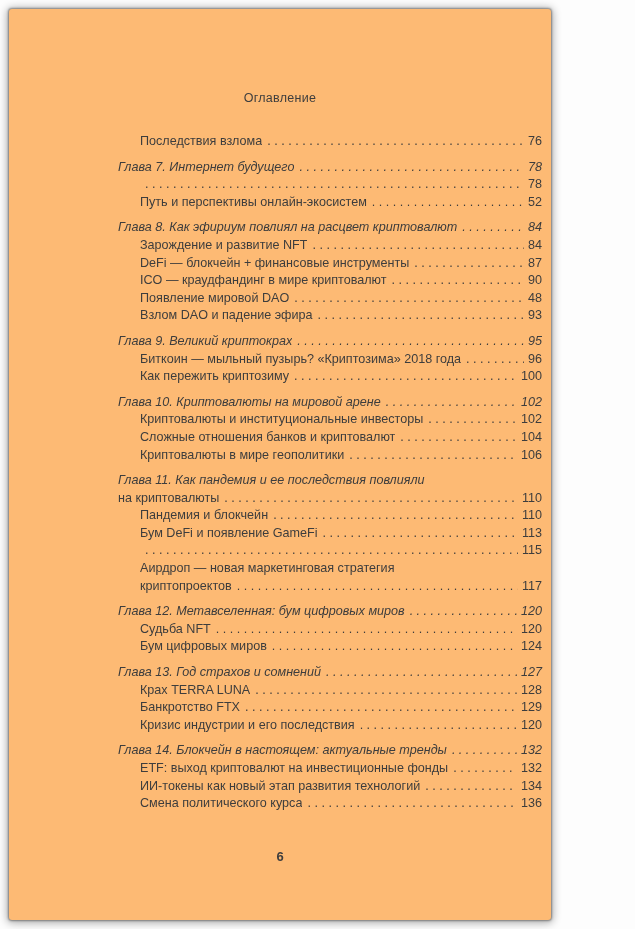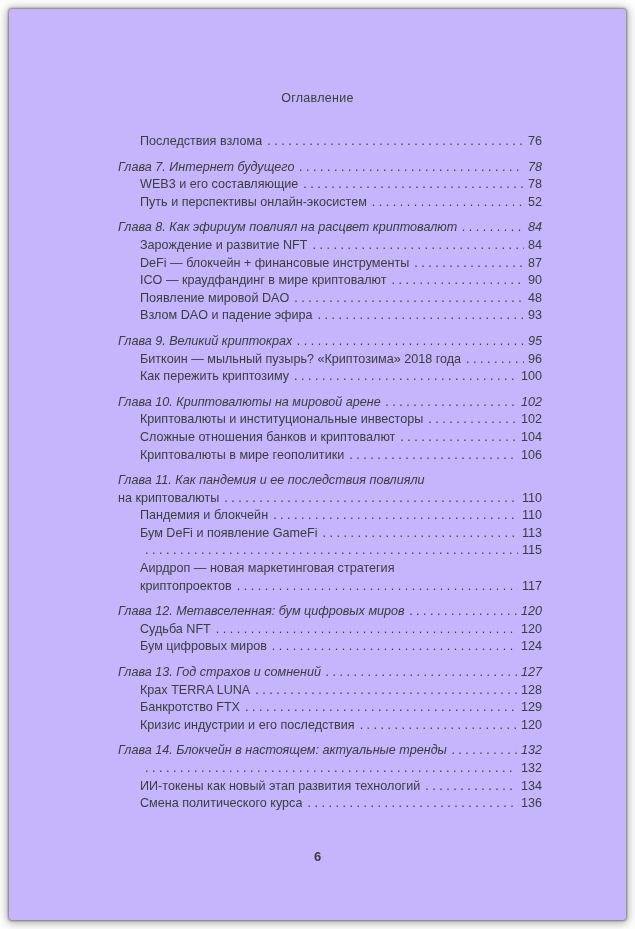--- a/index.html
+++ b/index.html
@@ -7,22 +7,22 @@
     width: 635px; height: 929px;
     position: relative;
     background: #fdfdfd;
     font-family: "Liberation Sans", sans-serif;
     color: #3d3d3d;
     overflow: hidden;
   }
   .page {
     position: absolute;
     left: 9px; top: 9px;
-    width: 617px; height: 911px;
-    background: #c4b5fd;
+    width: 542px; height: 911px;
+    background: #fdba74;
     border-radius: 3px;
     box-shadow: 0 0 2px 1px rgba(70,70,70,.55), 0 1px 9px 2px rgba(0,0,0,.32);
   }
   .page-header {
     position: absolute;
     top: 82px; left: 0; width: 100%;
     text-align: center;
     font-size: 12.5px;
     letter-spacing: .3px;
   }
@@ -68,21 +68,20 @@
         <span class="toc-label">Последствия взлома</span>
         <span class="toc-dots">. . . . . . . . . . . . . . . . . . . . . . . . . . . . . . . . . . . . . . . . . . . . . . . . . . . . . . . . . . . . . . . . . . . . . . . . . . . . . . . . . . . . . . . . . . . . . . . . . . . . . . . . . . . . . . . . . . . . . . . . </span>
         <span class="toc-page">76</span>
       </div>
       <div class="toc-row level0 gap">
         <span class="toc-label">Глава 7. Интернет будущего</span>
         <span class="toc-dots">. . . . . . . . . . . . . . . . . . . . . . . . . . . . . . . . . . . . . . . . . . . . . . . . . . . . . . . . . . . . . . . . . . . . . . . . . . . . . . . . . . . . . . . . . . . . . . . . . . . . . . . . . . . . . . . . . . . . . . . . </span>
         <span class="toc-page">78</span>
       </div>
       <div class="toc-row level1">
-        <span class="toc-label">WEB3 и его составляющие</span>
         <span class="toc-dots">. . . . . . . . . . . . . . . . . . . . . . . . . . . . . . . . . . . . . . . . . . . . . . . . . . . . . . . . . . . . . . . . . . . . . . . . . . . . . . . . . . . . . . . . . . . . . . . . . . . . . . . . . . . . . . . . . . . . . . . . </span>
         <span class="toc-page">78</span>
       </div>
       <div class="toc-row level1">
         <span class="toc-label">Путь и перспективы онлайн-экосистем</span>
         <span class="toc-dots">. . . . . . . . . . . . . . . . . . . . . . . . . . . . . . . . . . . . . . . . . . . . . . . . . . . . . . . . . . . . . . . . . . . . . . . . . . . . . . . . . . . . . . . . . . . . . . . . . . . . . . . . . . . . . . . . . . . . . . . . </span>
         <span class="toc-page">52</span>
       </div>
       <div class="toc-row level0 gap">
         <span class="toc-label">Глава 8. Как эфириум повлиял на расцвет криптовалют</span>
@@ -213,20 +212,21 @@
         <span class="toc-label">Кризис индустрии и его последствия</span>
         <span class="toc-dots">. . . . . . . . . . . . . . . . . . . . . . . . . . . . . . . . . . . . . . . . . . . . . . . . . . . . . . . . . . . . . . . . . . . . . . . . . . . . . . . . . . . . . . . . . . . . . . . . . . . . . . . . . . . . . . . . . . . . . . . . </span>
         <span class="toc-page">120</span>
       </div>
       <div class="toc-row level0 gap">
         <span class="toc-label">Глава 14. Блокчейн в настоящем: актуальные тренды</span>
         <span class="toc-dots">. . . . . . . . . . . . . . . . . . . . . . . . . . . . . . . . . . . . . . . . . . . . . . . . . . . . . . . . . . . . . . . . . . . . . . . . . . . . . . . . . . . . . . . . . . . . . . . . . . . . . . . . . . . . . . . . . . . . . . . . </span>
         <span class="toc-page">132</span>
       </div>
       <div class="toc-row level1">
+        <span class="toc-label">ETF: выход криптовалют на инвестиционные фонды</span>
         <span class="toc-dots">. . . . . . . . . . . . . . . . . . . . . . . . . . . . . . . . . . . . . . . . . . . . . . . . . . . . . . . . . . . . . . . . . . . . . . . . . . . . . . . . . . . . . . . . . . . . . . . . . . . . . . . . . . . . . . . . . . . . . . . . </span>
         <span class="toc-page">132</span>
       </div>
       <div class="toc-row level1">
         <span class="toc-label">ИИ-токены как новый этап развития технологий</span>
         <span class="toc-dots">. . . . . . . . . . . . . . . . . . . . . . . . . . . . . . . . . . . . . . . . . . . . . . . . . . . . . . . . . . . . . . . . . . . . . . . . . . . . . . . . . . . . . . . . . . . . . . . . . . . . . . . . . . . . . . . . . . . . . . . . </span>
         <span class="toc-page">134</span>
       </div>
       <div class="toc-row level1">
         <span class="toc-label">Смена политического курса</span>

